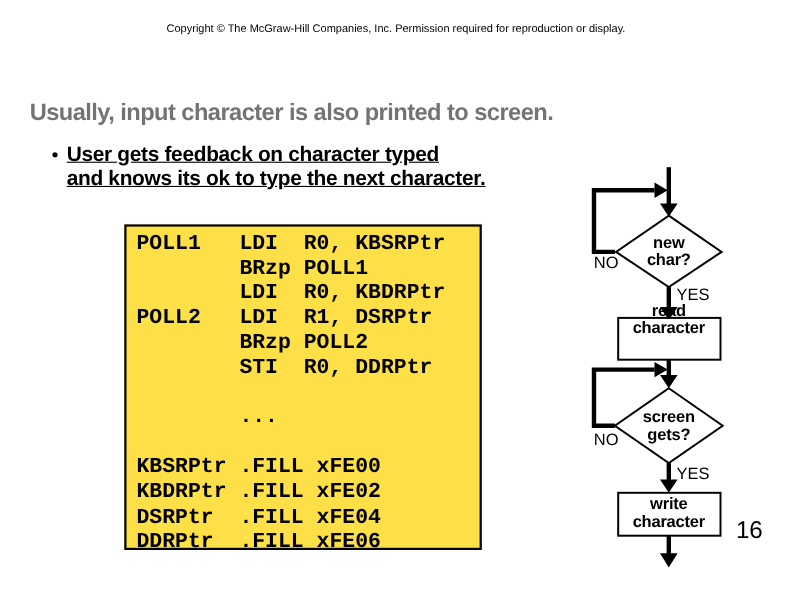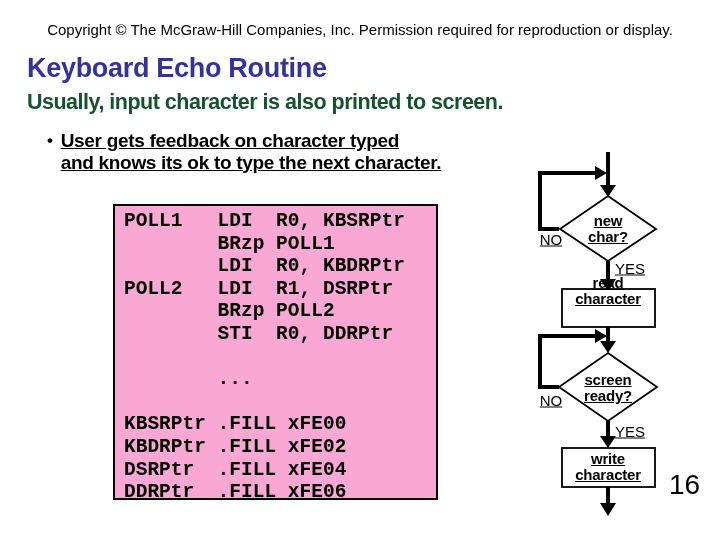--- a/index.html
+++ b/index.html
@@ -2,70 +2,69 @@
 <html><head>
 <meta charset="utf-8">
 <style>
   html,body { margin:0; padding:0; background:#888; }
   .slide {
     position:relative; width:720px; height:540px; background:#fff;
     font-family:"Liberation Sans", sans-serif; color:#000; overflow:hidden;
   }
   .copyright {
     position:absolute; top:21px; left:0; width:100%; text-align:center;
-    font-size:15px; color:#000;
+    font-size:10px; color:#000;
   }
   .title {
     position:absolute; left:27px; top:53px;
     font-size:27px; font-weight:bold; letter-spacing:-0.3px;
   }
   .subtitle {
     position:absolute; left:27px; top:90px;
-    font-size:21.5px; font-weight:bold; letter-spacing:-0.5px; color:#14532d;
+    font-size:21.5px; font-weight:bold; letter-spacing:-0.5px; color:#737373;
   }
   .bullet-row {
     position:absolute; left:47px; top:130px; display:flex; gap:8px;
     font-size:19px; font-weight:bold; line-height:21.5px; letter-spacing:-0.3px;
   }
   .bullet-marker { font-size:17px; line-height:21.5px; }
   .bullet-text { white-space:pre-line;text-decoration:underline; }
   .code-box {
     position:absolute; left:113px; top:204px; width:325px; height:296px;
     border:2px solid #000; box-sizing:border-box; padding:4px 0 0 9px;
-    background:#f9a8d4;
+    background:#fde047;
   }
   .code-box pre {
     margin:0; font-family:"Liberation Mono","DejaVu Sans Mono",monospace;
     font-size:19.5px; line-height:22.6px; font-weight:bold; white-space:pre;
   }
   .fc-svg { position:absolute; left:0; top:0; }
   .fc-label {
     position:absolute; transform:translate(-50%,-50%);
-    text-align:center; white-space:pre-line;text-decoration:underline;
+    text-align:center; white-space:pre-line;
   }
   .fc-bold  { font-size:15px; font-weight:bold; line-height:16px; letter-spacing:-0.2px; }
   .fc-plain { font-size:15px; line-height:15px; }
   .pos-d1   { left:608px; top:229px; }
   .pos-no1  { left:551px; top:239px; }
   .pos-yes1 { left:630px; top:268px; }
   .pos-p1   { left:608px; top:291px; }
   .pos-d2   { left:608px; top:388px; }
   .pos-no2  { left:551px; top:400px; }
   .pos-yes2 { left:630px; top:431px; }
   .pos-p2   { left:608px; top:467px;text-align:center; }
-  .page-number { position:absolute; left:669px; top:469px; font-size:28px; }
+  .page-number { position:absolute; left:669px; top:469px; font-size:22px; }
 </style>
 </head>
 <body>
 
 <div class="slide">
 
   <div class="copyright">Copyright © The McGraw-Hill Companies, Inc. Permission required for reproduction or display.</div>
 
-  <div class="title" style="color: rgb(51, 51, 153);">Keyboard Echo Routine</div>
 
   <div class="subtitle">Usually, input character is also printed to screen.</div>
 
   <div class="bullet-row">
     <span class="bullet-marker">•</span>
     <span class="bullet-text">User gets feedback on character typed
 and knows its ok to type the next character.</span>
   </div>
 
   <div class="code-box">
@@ -111,21 +110,21 @@
     </g>
   </svg>
 
   <div class="fc-label fc-bold pos-d1">new
 char?</div>
   <div class="fc-label fc-plain pos-no1">NO</div>
   <div class="fc-label fc-plain pos-yes1">YES</div>
   <div class="fc-label fc-bold pos-p1">read
 character</div>
   <div class="fc-label fc-bold pos-d2">screen
-ready?</div>
+gets?</div>
   <div class="fc-label fc-plain pos-no2">NO</div>
   <div class="fc-label fc-plain pos-yes2">YES</div>
   <div class="fc-label fc-bold pos-p2">write
 character</div>
 
   <div class="page-number">16</div>
 
 </div>
 
 </body></html>

